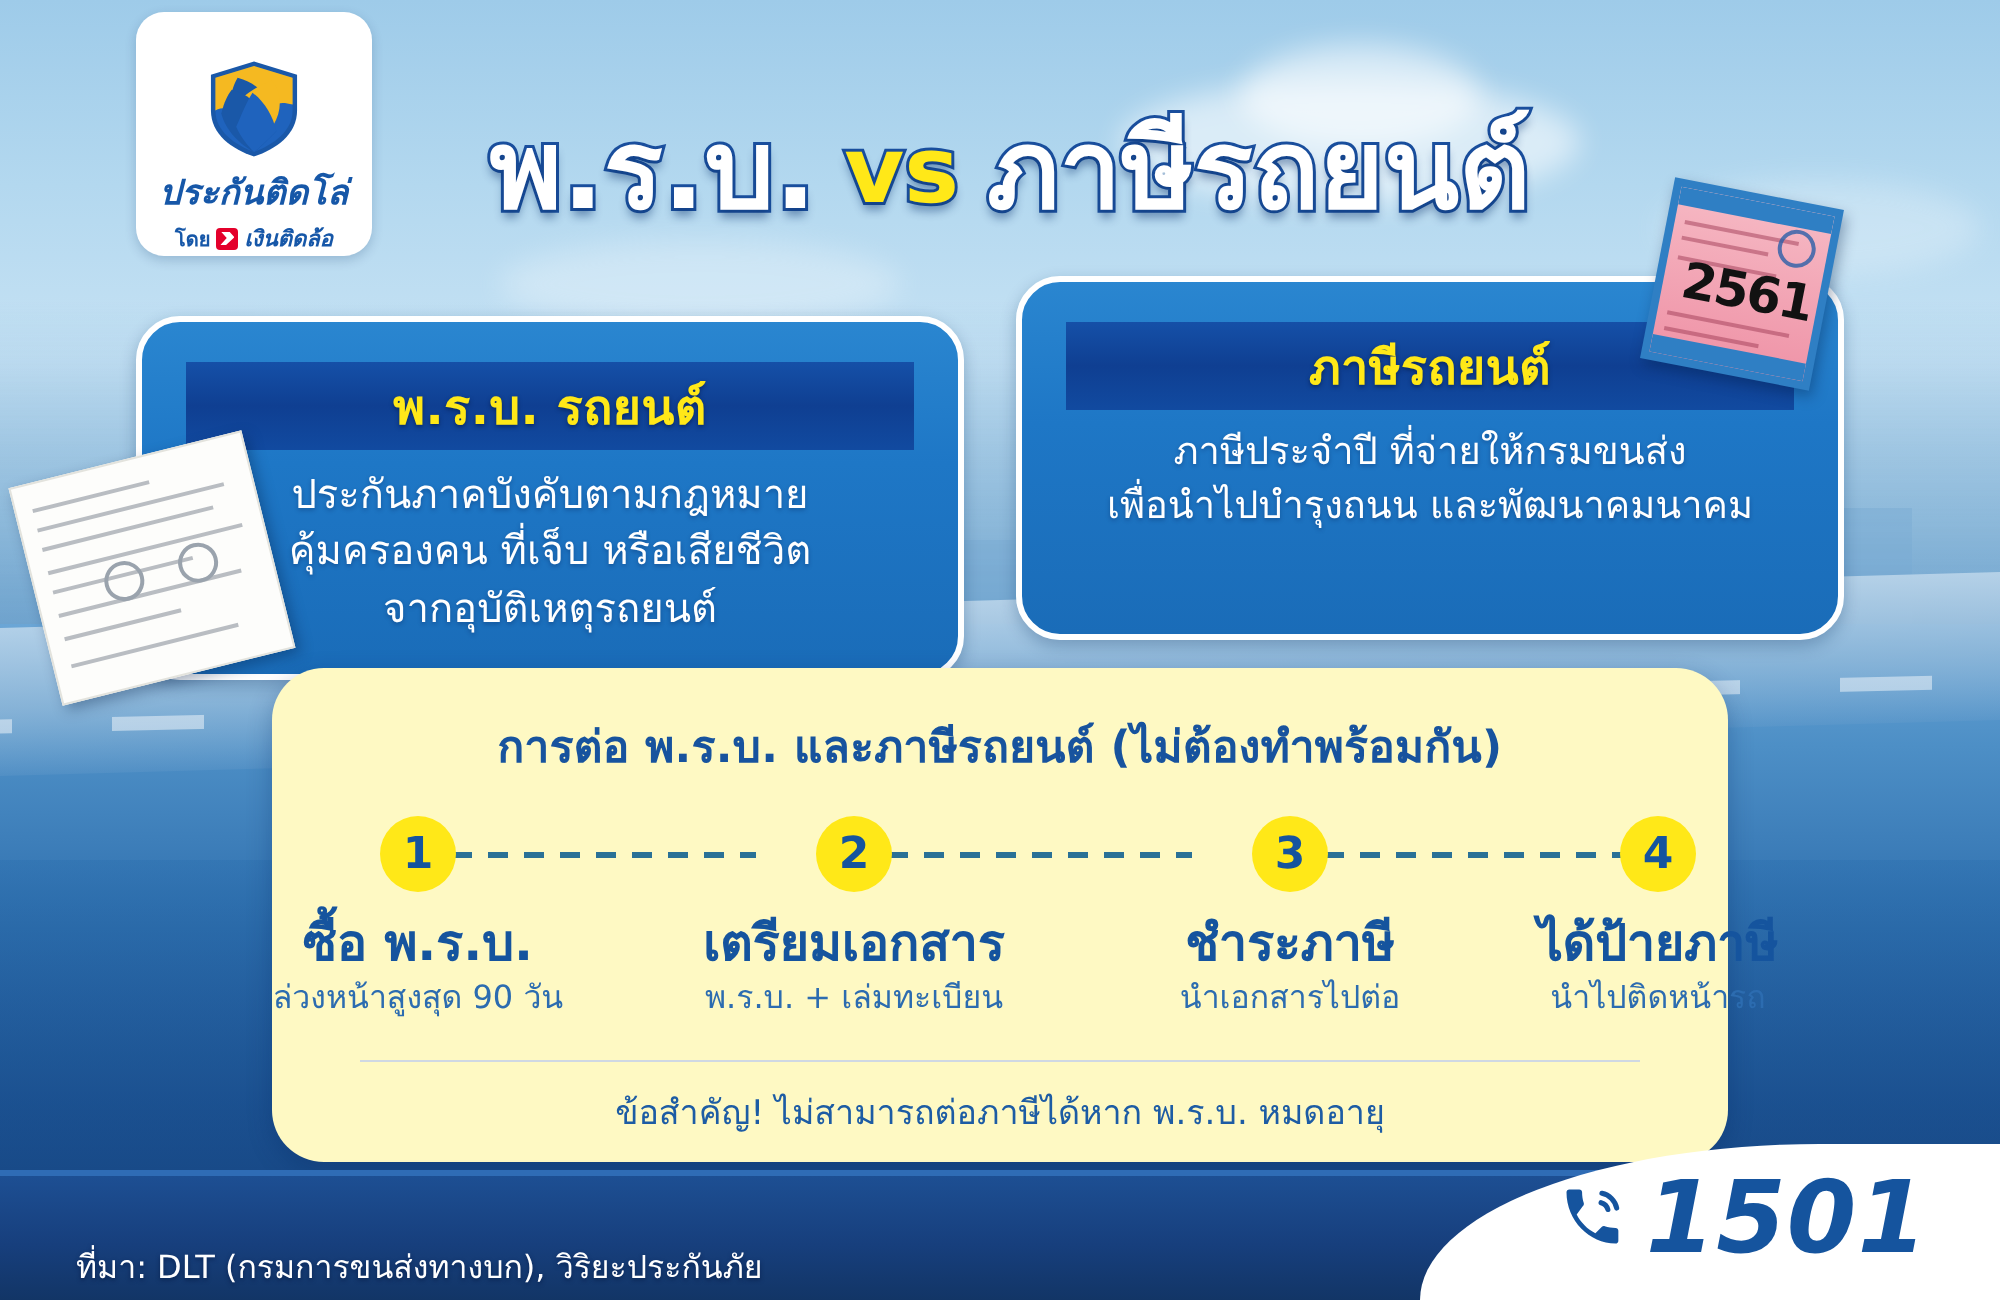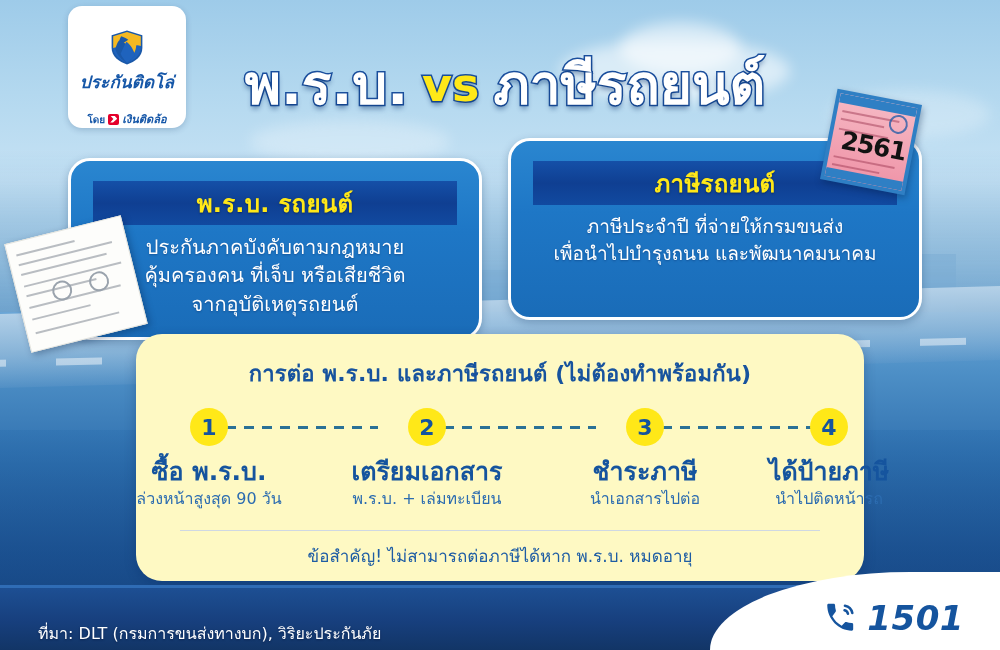--- a/index.html
+++ b/index.html
@@ -56,21 +56,21 @@
   }
 
   
   .logo-card{
     position:absolute;left:68px;top:6px;width:118px;height:122px;
     background:#ffffff;border-radius:14px;box-shadow:0 2px 6px rgba(0,40,90,.20);
     display:flex;flex-direction:column;align-items:center;justify-content:space-between;padding-top:24px;box-sizing:border-box;
   }
   .logo-shield{width:62px;height:66px;}
   .logo-name{font-size:17px;font-weight:bold;color:#1657a8;margin-top:3px;letter-spacing:.2px;font-style:italic;}
-  .logo-sub{display:flex;align-items:center;gap:3px;margin-top:15px;}
+  .logo-sub{display:flex;align-items:center;gap:3px;margin-top:1px;}
   .logo-sub-by{font-size:10px;color:#1657a8;font-weight:bold;}
   .logo-sub-mark{width:11px;height:11px;border-radius:2px;background:#e4002b;display:inline-block;position:relative;}
   .logo-sub-mark:after{content:"";position:absolute;left:2px;top:2px;width:7px;height:7px;background:#fff;
     clip-path:polygon(0 0,60% 0,100% 45%,40% 100%,0 100%,45% 50%);}
   .logo-sub-txt{font-size:11px;color:#1657a8;font-weight:bold;font-style:italic;}
 
   
   .title{
     position:absolute;left:195px;top:50px;width:620px;height:70px;
     display:flex;align-items:center;justify-content:center;gap:14px;
@@ -168,21 +168,21 @@
 
   
   .source{
     position:absolute;left:38px;bottom:4px;font-size:16px;color:#ffffff;
     text-shadow:0 1px 2px rgba(0,20,60,.6);
   }
   .phone{
     position:absolute;right:36px;bottom:12px;display:flex;align-items:center;gap:10px;
   }
   .phone-icon{width:34px;height:34px;color:#15549e;}
-  .phone-num{font-size:34px;font-weight:bold;font-style:italic;color:#15549e;letter-spacing:.5px;}
+  .phone-num{font-size:50px;font-weight:bold;font-style:italic;color:#15549e;letter-spacing:.5px;}
 </style>
 </head>
 <body>
 
 <div id="stage">
 
   <div class="bg-sky"></div>
   <div class="cloud c1"></div>
   <div class="cloud c2"></div>
   <div class="cloud c3"></div>

